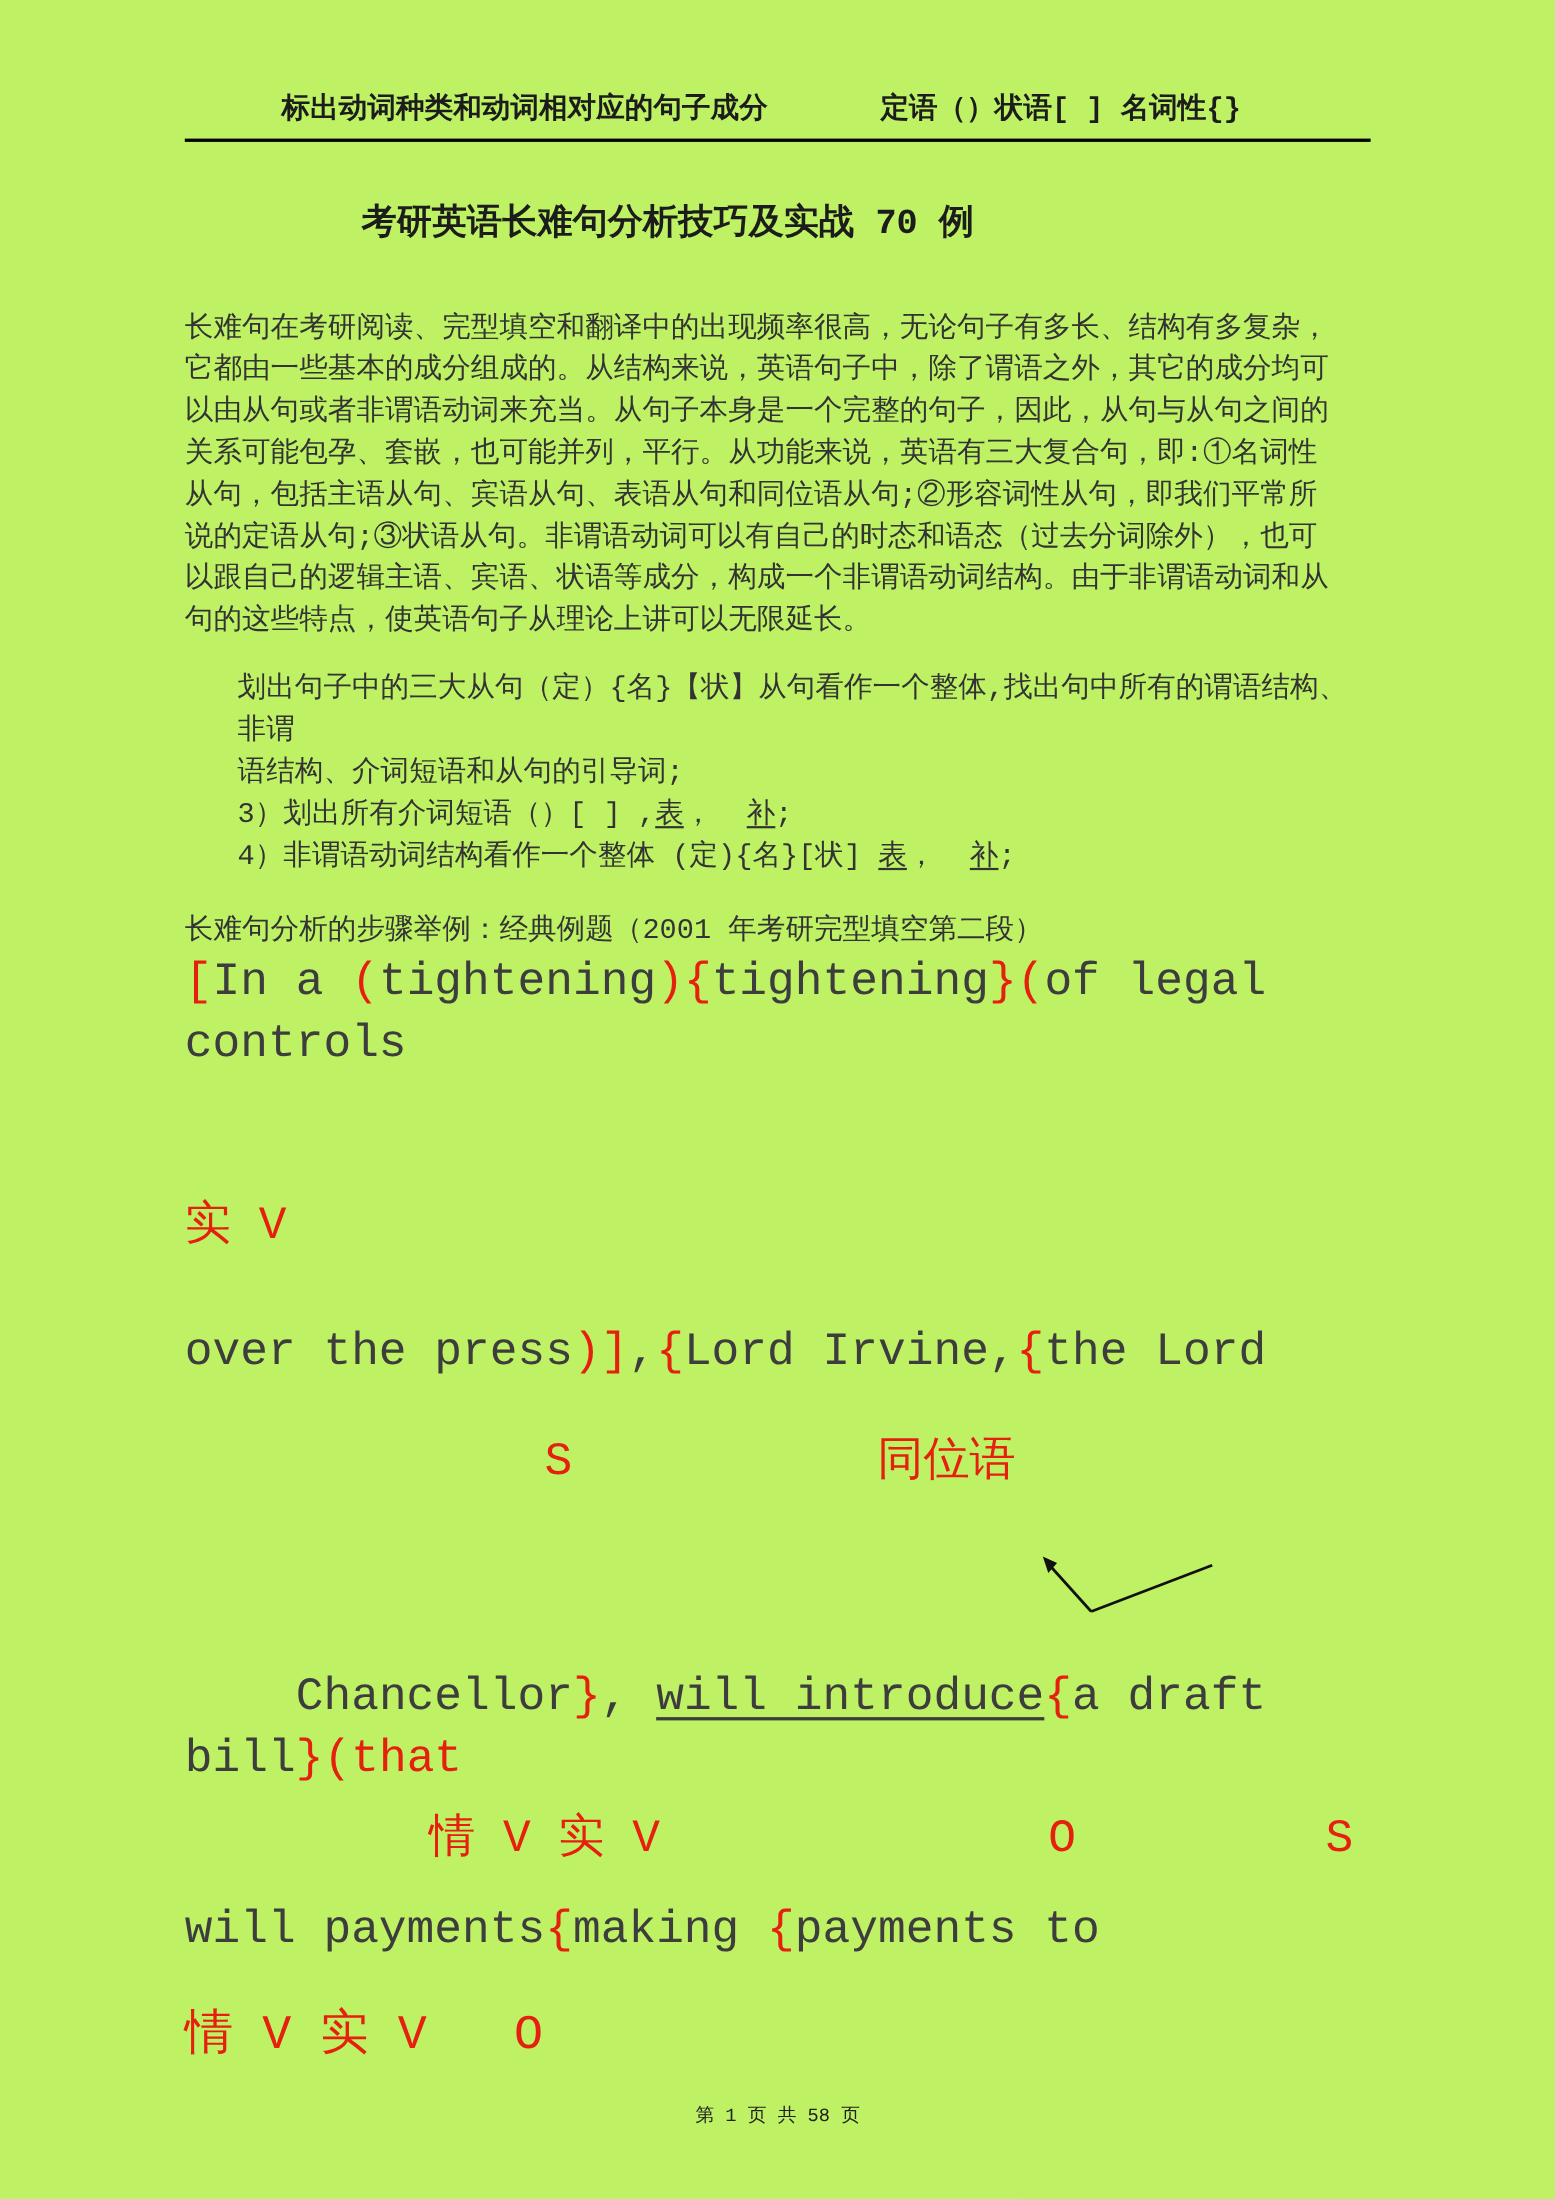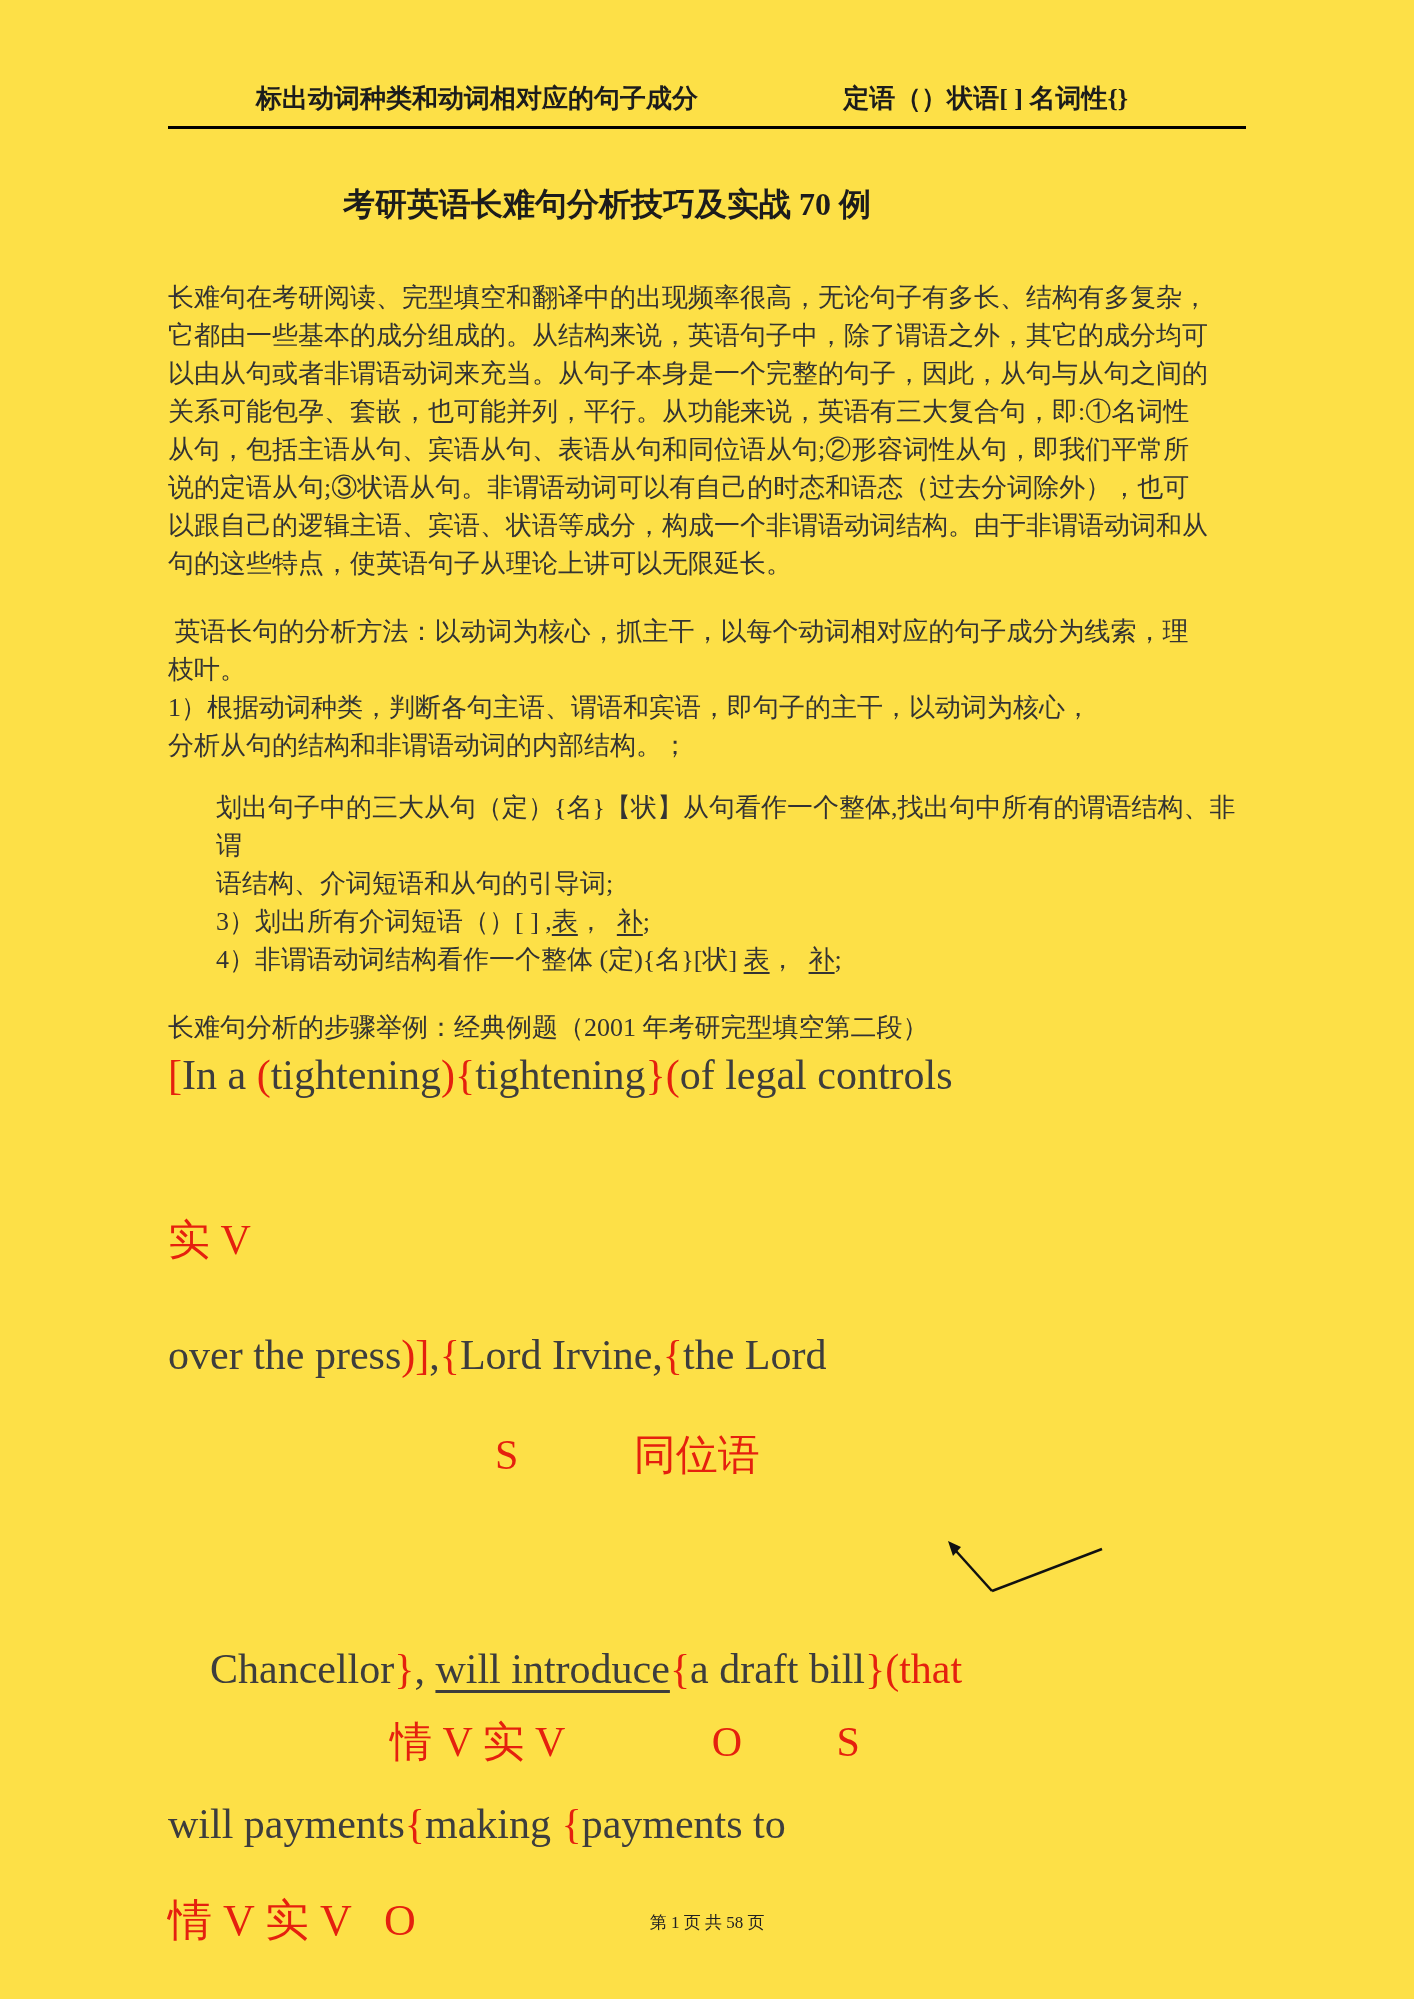--- a/index.html
+++ b/index.html
@@ -1,22 +1,22 @@
 <!DOCTYPE html>
 <html style="--red: #e5200e;"><head>
 <meta charset="utf-8">
 <style>
   * { margin:0; padding:0; box-sizing:border-box; }
   html,body { background:#ffffff; }
   .page {
     position:relative;
     width:1414px; height:1999px;
     margin:0 auto;
-    background:#fde047;
-    font-family:Liberation Serif, serif;
+    background:#bef264;
+    font-family:Liberation Mono, monospace;
     color:#333333;
     padding:84px 168px 0 168px;
     overflow:hidden;
   }
   
   .hdr {
     display:flex; justify-content:space-between; align-items:flex-end;
     font-weight:bold; color:#1c1c1c;
     font-size:26px; line-height:30px;
     padding:0 118px 12px 88px;
@@ -76,24 +76,20 @@
 
   <p class="body ws mt-intro">长难句在考研阅读、完型填空和翻译中的出现频率很高，无论句子有多长、结构有多复杂，
 它都由一些基本的成分组成的。从结构来说，英语句子中，除了谓语之外，其它的成分均可
 以由从句或者非谓语动词来充当。从句子本身是一个完整的句子，因此，从句与从句之间的
 关系可能包孕、套嵌，也可能并列，平行。从功能来说，英语有三大复合句，即:①名词性
 从句，包括主语从句、宾语从句、表语从句和同位语从句;②形容词性从句，即我们平常所
 说的定语从句;③状语从句。非谓语动词可以有自己的时态和语态（过去分词除外），也可
 以跟自己的逻辑主语、宾语、状语等成分，构成一个非谓语动词结构。由于非谓语动词和从
 句的这些特点，使英语句子从理论上讲可以无限延长。</p>
 
-  <p class="body ws mt-method"> 英语长句的分析方法：以动词为核心，抓主干，以每个动词相对应的句子成分为线索，理
-枝叶。
-1）根据动词种类，判断各句主语、谓语和宾语，即句子的主干，以动词为核心，
-分析从句的结构和非谓语动词的内部结构。；</p>
 
   <div class="body mt-steps">
     <div class="steps-line"><span>划出句子中的三大从句（定）{名}【状】从句看作一个整体,找出句中所有的谓语结构、非谓</span></div>
     <div class="steps-line"><span>语结构、介词短语和从句的引导词;</span></div>
     <div class="steps-line"><span>3）划出所有介词短语（）[ ] ,</span><span class="ul">表</span><span>，  </span><span class="ul">补</span><span>;</span></div>
     <div class="steps-line"><span>4）非谓语动词结构看作一个整体 (定){名}[状] </span><span class="ul">表</span><span>，  </span><span class="ul">补</span><span>;</span></div>
   </div>
 
   <p class="body mt-caption">长难句分析的步骤举例：经典例题（2001 年考研完型填空第二段）</p>
 

